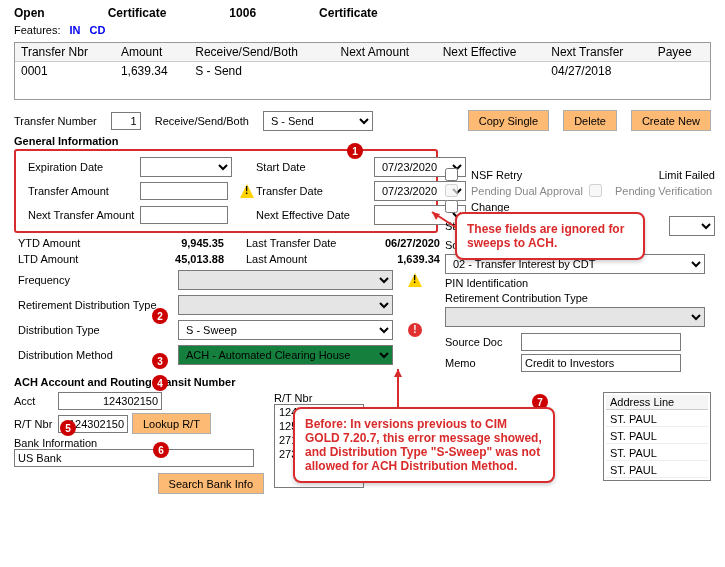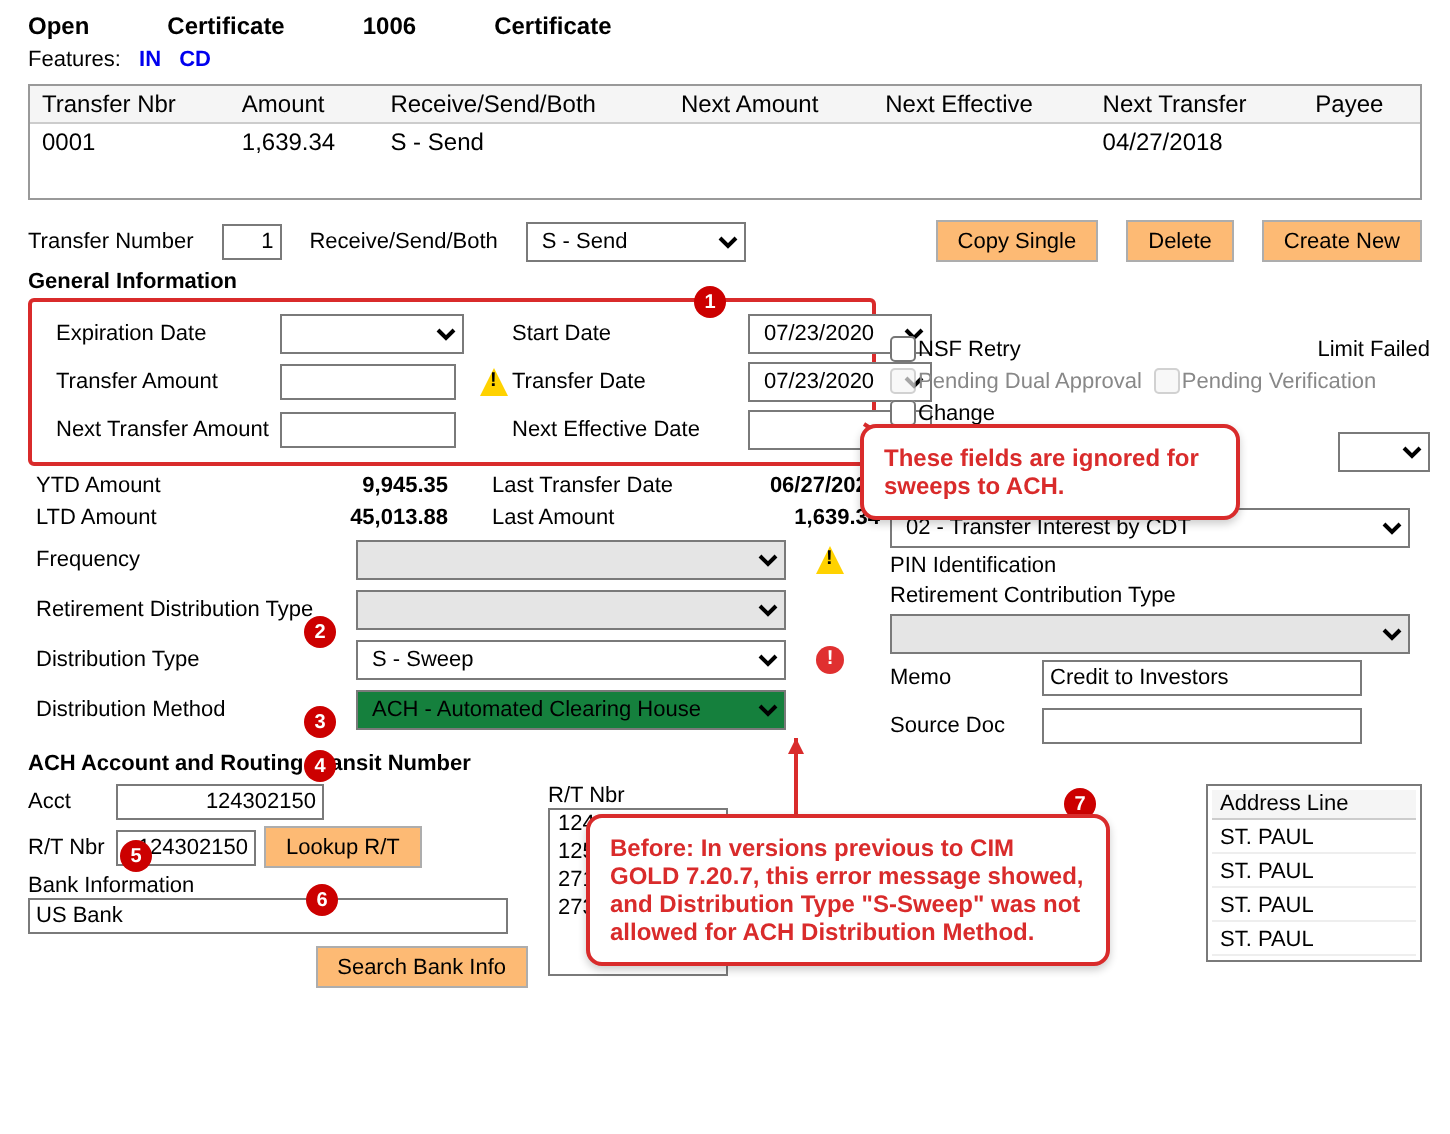--- a/index.html
+++ b/index.html
@@ -9,21 +9,21 @@
     font-family: "Segoe UI", Tahoma, Arial, sans-serif;
     font-size: 11px;
     background: #fff;
     width: 725px;
     height: 567px;
     overflow: hidden;
     color: #000;
     position: relative;
   }
   .window { padding: 4px 6px; }
-  .title-row { display: flex; gap: 39px; font-weight: bold; font-size: 12px; padding: 2px 8px; }
+  .title-row { display: flex; gap: 63px; font-weight: bold; font-size: 12px; padding: 2px 8px; }
   .features-row { padding: 2px 8px 6px 8px; font-size: 11px; }
   .features-row .fl { color: #000; }
   .features-row .ft { color: #0000ee; font-weight: bold; margin-left: 6px; }
   .grid {
     border: 1px solid #999;
     margin: 0 8px 8px 8px;
     background: #fff;
     height: 58px;
     overflow: hidden;
   }
@@ -54,38 +54,38 @@
   .redbox {
     border: 2px solid #d92b2b;
     border-radius: 3px;
     margin: 2px 8px 2px 8px;
     padding: 4px;
   }
   .info-grid { display: grid; grid-template-columns: 112px 100px 16px 118px 100px; row-gap: 4px; align-items: center; padding: 2px 8px; }
   .info-grid .val { font-weight: bold; text-align: right; padding-right: 4px; }
   .dropdown-lg { width: 215px; background: #e5e5e5; border: 1px solid #7a7a7a; }
   .dropdown-md { width: 215px; }
-  .chk { display: inline-flex; align-items: center; gap: 1px; font-size: 11px; }
+  .chk { display: inline-flex; align-items: center; gap: 13px; font-size: 11px; }
   .chk input { margin:0; }
   .grey { color: #888; }
   .right-col { position: absolute; left: 445px; top: 168px; width: 270px; }
   .right-col .rrow { display: flex; align-items: center; gap: 6px; margin-bottom: 3px; font-size: 11px; flex-wrap: wrap; }
   .callout {
     position: absolute;
     background: #fff;
     border: 2px solid #d92b2b;
     border-radius: 8px;
     padding: 8px 10px;
     font-size: 12px;
     color: #d92b2b;
     font-weight: bold;
     box-shadow: 0 2px 4px rgba(0,0,0,.2);
     z-index: 50;
   }
-  .callout1 { left: 430px; top: 212px; width: 190px; }
+  .callout1 { left: 455px; top: 212px; width: 190px; }
   .callout2 { left: 293px; top: 407px; width: 262px; color:#d92b2b; font-weight: bold; }
   .callout2 .txt { color:#d92b2b; }
   .num-badge {
     display: inline-flex;
     width: 16px; height: 16px;
     border-radius: 50%;
     background: #c00;
     color: #fff;
     font-weight: bold;
     font-size: 10px;
@@ -261,27 +261,27 @@
     </div>
     <div class="rrow">
       <span class="label">PIN Identification</span>
     </div>
     <div class="rrow">
       <span class="label">Retirement Contribution Type</span>
     </div>
     <div class="rrow">
       <select style="width:260px;background:#e5e5e5"><option></option></select>
     </div>
-    <div class="rrow">
-      <span class="label" style="width:70px">Memo</span>
-      <input type="text" style="width: 160px;" value="Credit to Investors">
-    </div>
     <div class="rrow" style="margin-top:6px">
       <span class="label" style="width:70px">Source Doc</span>
       <input type="text" style="width: 160px;">
+    </div>
+    <div class="rrow">
+      <span class="label" style="width:70px">Memo</span>
+      <input type="text" style="width: 160px;" value="Credit to Investors">
     </div>
   </div>
 
   <div class="section-title" style="margin-top:6px">ACH Account and Routing Transit Number</div>
   <div class="ach-area">
     <div style="display:flex; gap:10px;">
       <div style="width:250px">
         <div class="row" style="padding:0;gap:4px">
           <span class="label" style="width:40px">Acct</span>
           <input type="text" style="width: 104px; text-align: right;" value="124302150">

